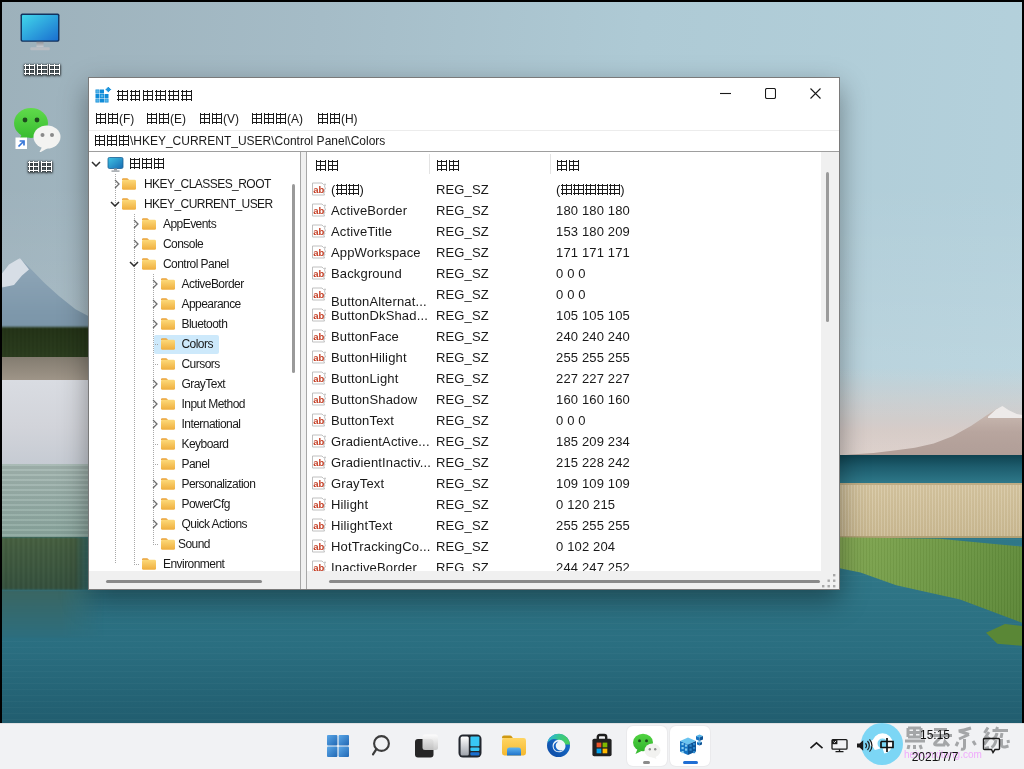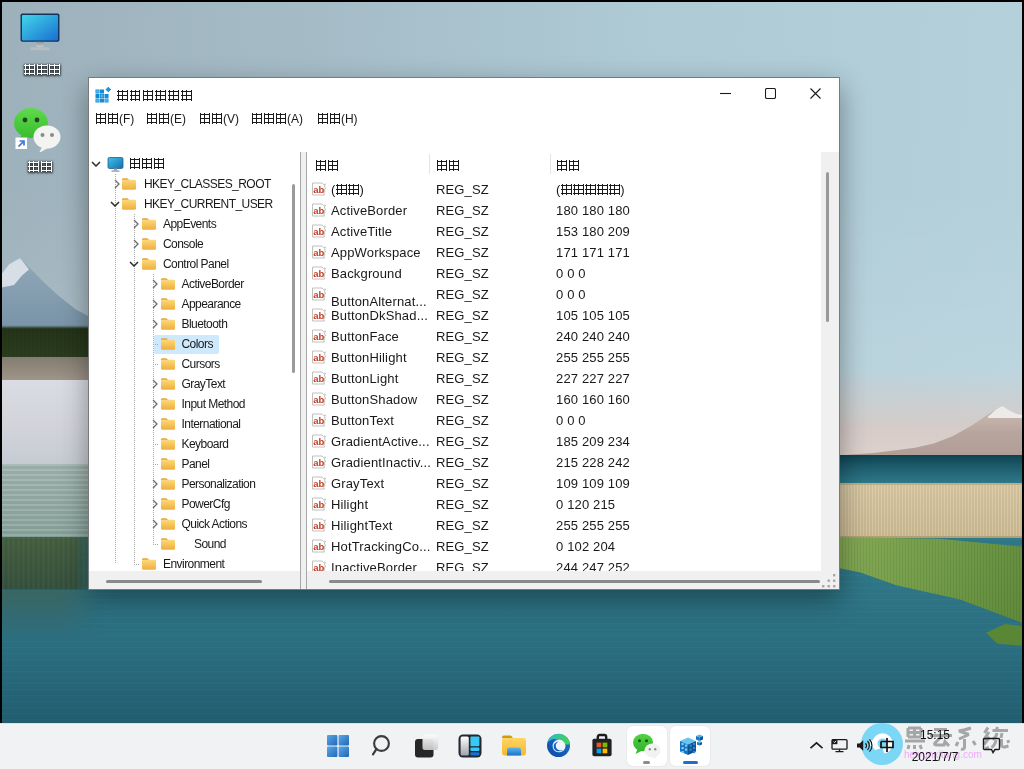--- a/index.html
+++ b/index.html
@@ -175,20 +175,23 @@
         <path d="M0.5 0.5L10.5 10.5M10.5 0.5L0.5 10.5" stroke="#1a1a1a" stroke-width="1.1"></path>
       </svg>
     </div>
 <div class="abs" id="menubar">
 <span class="mi" style="left:6px"><span class="zh"></span><span class="zh"></span>(F)</span>
 <span class="mi" style="left:57px"><span class="zh"></span><span class="zh"></span>(E)</span>
 <span class="mi" style="left:110px"><span class="zh"></span><span class="zh"></span>(V)</span>
 <span class="mi" style="left:162px"><span class="zh"></span><span class="zh"></span><span class="zh"></span>(A)</span>
 <span class="mi" style="left:228px"><span class="zh"></span><span class="zh"></span>(H)</span>
 </div>
+<div class="abs" id="addr">
+      <span style="position:absolute;left:5px;top:3px"><span class="zh"></span><span class="zh"></span><span class="zh"></span>\HKEY_CURRENT_USER\Control Panel\Colors</span>
+    </div>
 <div class="abs" id="body">
 <div class="abs" id="twhite"></div>
 <div class="abs" id="tborder"></div>
 <div class="abs" id="rborder"></div>
 <div class="abs" id="rwhite"></div>
 <div class="abs" style="left:0;top:0;width:250px;height:419px;overflow:hidden">
 <div class="abs" style="left:65px;top:183px;width:65px;height:19px;background:#cde9fb;border-radius:2px"></div>
 <div class="vdots" style="left:26px;top:22px;height:390px"></div>
 <div class="vdots" style="left:45px;top:62px;height:350px"></div>
 <div class="vdots" style="left:64px;top:122px;height:270px"></div>
@@ -336,21 +339,21 @@
         </svg>
 <svg class="abs" style="left:70.5px;top:365px" width="16" height="14" viewBox="0 0 16 14">
           <path d="M1 2.5 Q1 1.2 2.2 1.2 L6 1.2 Q6.8 1.2 7.3 2 L8 3 L1 3 Z" fill="#e9a23b"></path>
           <rect x="1" y="2.8" width="14" height="10" rx="1.4" fill="url(#fg)"></rect>
         </svg>
 <div class="trow" style="left:92.5px;top:362px">Quick Actions</div>
 <svg class="abs" style="left:70.5px;top:385px" width="16" height="14" viewBox="0 0 16 14">
           <path d="M1 2.5 Q1 1.2 2.2 1.2 L6 1.2 Q6.8 1.2 7.3 2 L8 3 L1 3 Z" fill="#e9a23b"></path>
           <rect x="1" y="2.8" width="14" height="10" rx="1.4" fill="url(#fg)"></rect>
         </svg>
-<div class="trow" style="left:105px;top:382px">Sound</div>
+<div class="trow" style="left:89px;top:382px">Sound</div>
 <svg class="abs" style="left:51.5px;top:405px" width="16" height="14" viewBox="0 0 16 14">
           <path d="M1 2.5 Q1 1.2 2.2 1.2 L6 1.2 Q6.8 1.2 7.3 2 L8 3 L1 3 Z" fill="#e9a23b"></path>
           <rect x="1" y="2.8" width="14" height="10" rx="1.4" fill="url(#fg)"></rect>
         </svg>
 <div class="trow" style="left:74px;top:402px">Environment</div>
 </div>
 <div class="abs" style="left:218px;top:0;width:514px;height:419px;overflow:hidden">
 <div class="abs" style="left:8px;top:7px"><span class="zh"></span><span class="zh"></span></div>
 <div class="abs" style="left:129px;top:7px"><span class="zh"></span><span class="zh"></span></div>
 <div class="abs" style="left:249px;top:7px"><span class="zh"></span><span class="zh"></span></div>

